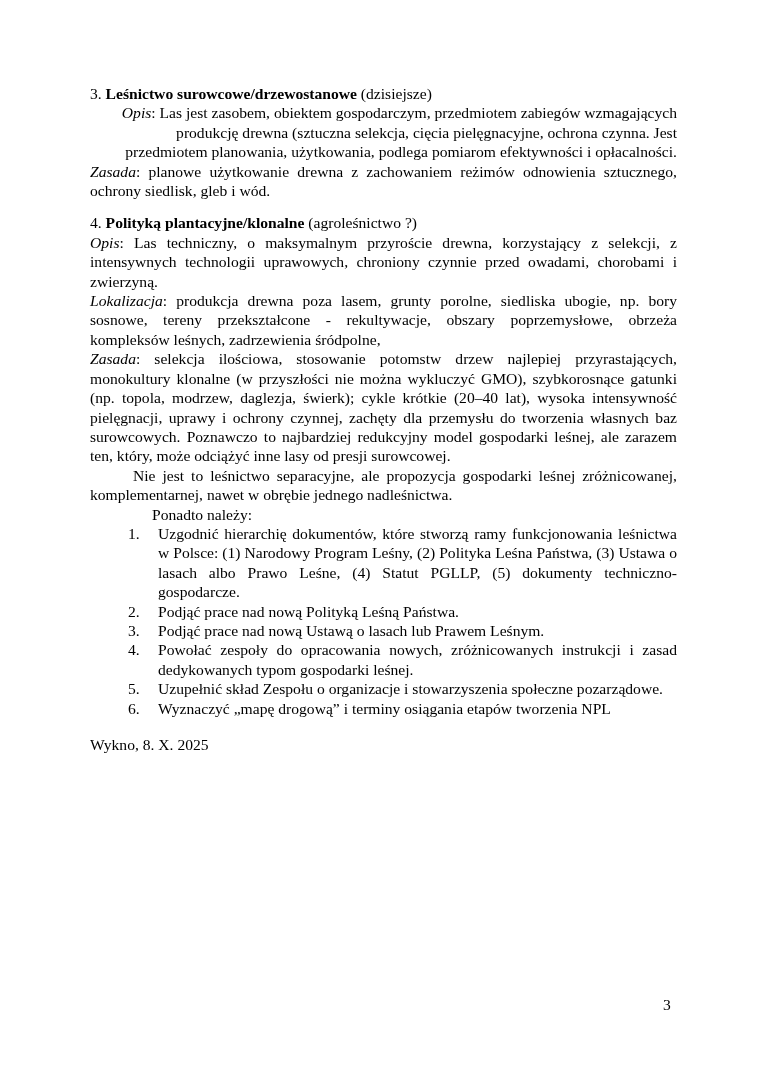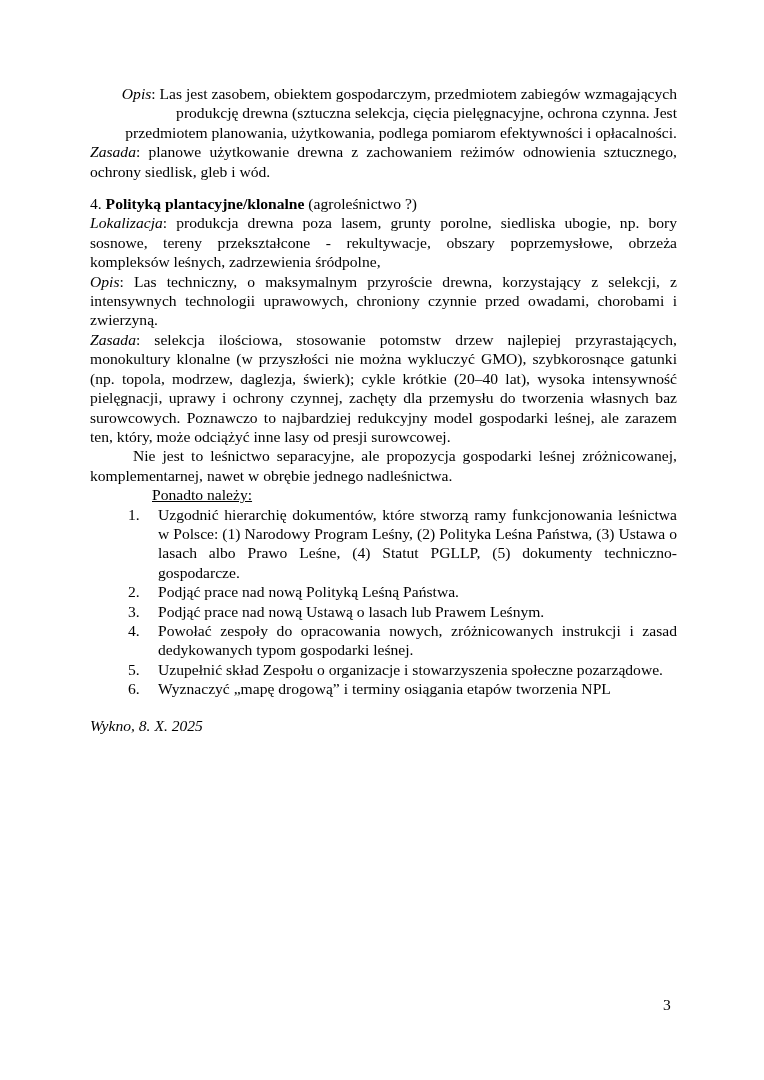--- a/index.html
+++ b/index.html
@@ -34,70 +34,69 @@
     text-align: justify;
   }
   p.align-left { text-align: right; }
   .section-header b { font-weight: bold; }
   .para-label { font-style: italic; }
   .section-gap { height: 13px; }
   .indent-first { text-indent: 43px; }
   .list-intro {
     margin-left: 62px !important;
     text-align: center;
-    text-decoration: underline;
   }
   .num-list {
     padding-left: 38px;
   }
   .num-item {
     display: flex;
   }
   .num-item .num {
     flex: 0 0 30px;
     text-align: left;
   }
   .num-item .itext {
     flex: 1 1 auto;
     text-align: justify;
   }
   .date-line {
     margin-top: 17px !important;
     text-align: right;
     padding-right: 22px;
-    font-style: italic;
   }
   .page-number {
     position: absolute;
     left: 663px;
     top: 995px;
     font-size: 15.6px;
     line-height: 19.4px;
   }
 </style>
 </head>
 <body>
 
 <div class="page">
   <div class="content">
 
+    <p class="section-header"><span>3.</span> <b>Leśnictwo surowcowe/drzewostanowe</b><span> (dzisiejsze)</span></p>
 
     <p class="align-left"><i class="para-label">Opis</i><span>: Las jest zasobem, obiektem gospodarczym, przedmiotem zabiegów wzmagających produkcję drewna (sztuczna selekcja, cięcia  pielęgnacyjne, ochrona czynna. Jest przedmiotem planowania, użytkowania, podlega pomiarom efektywności i opłacalności.</span></p>
 
 
     <p><i class="para-label">Zasada</i><span>: planowe użytkowanie drewna z zachowaniem reżimów odnowienia sztucznego, ochrony siedlisk,  gleb i wód.</span></p>
 
 
     <div class="section-gap"></div>
 
     <p class="section-header"><span>4.</span> <b>Polityką plantacyjne/klonalne</b><span> (agroleśnictwo ?)</span></p>
 
+    <p><i class="para-label">Opis</i><span>: Las techniczny, o maksymalnym przyroście drewna, korzystający z selekcji, z intensywnych technologii uprawowych, chroniony czynnie przed owadami, chorobami i zwierzyną.</span></p>
+
     <p><i class="para-label">Lokalizacja</i><span>: produkcja drewna poza lasem, grunty porolne, siedliska ubogie, np. bory sosnowe, tereny przekształcone - rekultywacje, obszary poprzemysłowe, obrzeża kompleksów leśnych, zadrzewienia śródpolne,</span></p>
-
-    <p><i class="para-label">Opis</i><span>: Las techniczny, o maksymalnym przyroście drewna, korzystający z selekcji, z intensywnych technologii uprawowych, chroniony czynnie przed owadami, chorobami i zwierzyną.</span></p>
 
     <p><i class="para-label">Zasada</i><span>: selekcja ilościowa, stosowanie potomstw drzew najlepiej przyrastających, monokultury klonalne (w przyszłości nie można wykluczyć GMO), szybkorosnące gatunki (np. topola, modrzew, daglezja, świerk);  cykle krótkie (20–40 lat), wysoka intensywność pielęgnacji, uprawy i ochrony czynnej, zachęty dla  przemysłu do tworzenia własnych baz surowcowych. Poznawczo to najbardziej redukcyjny model gospodarki leśnej, ale zarazem ten, który, może odciążyć inne lasy od presji surowcowej.</span></p>
 
     <p class="indent-first">Nie jest to leśnictwo  separacyjne, ale propozycja gospodarki leśnej zróżnicowanej, komplementarnej, nawet w obrębie jednego nadleśnictwa.</p>
 
     <p class="list-intro">Ponadto należy:</p>
 
     <div class="num-list">
       <div class="num-item">
         <span class="num">1.</span>

